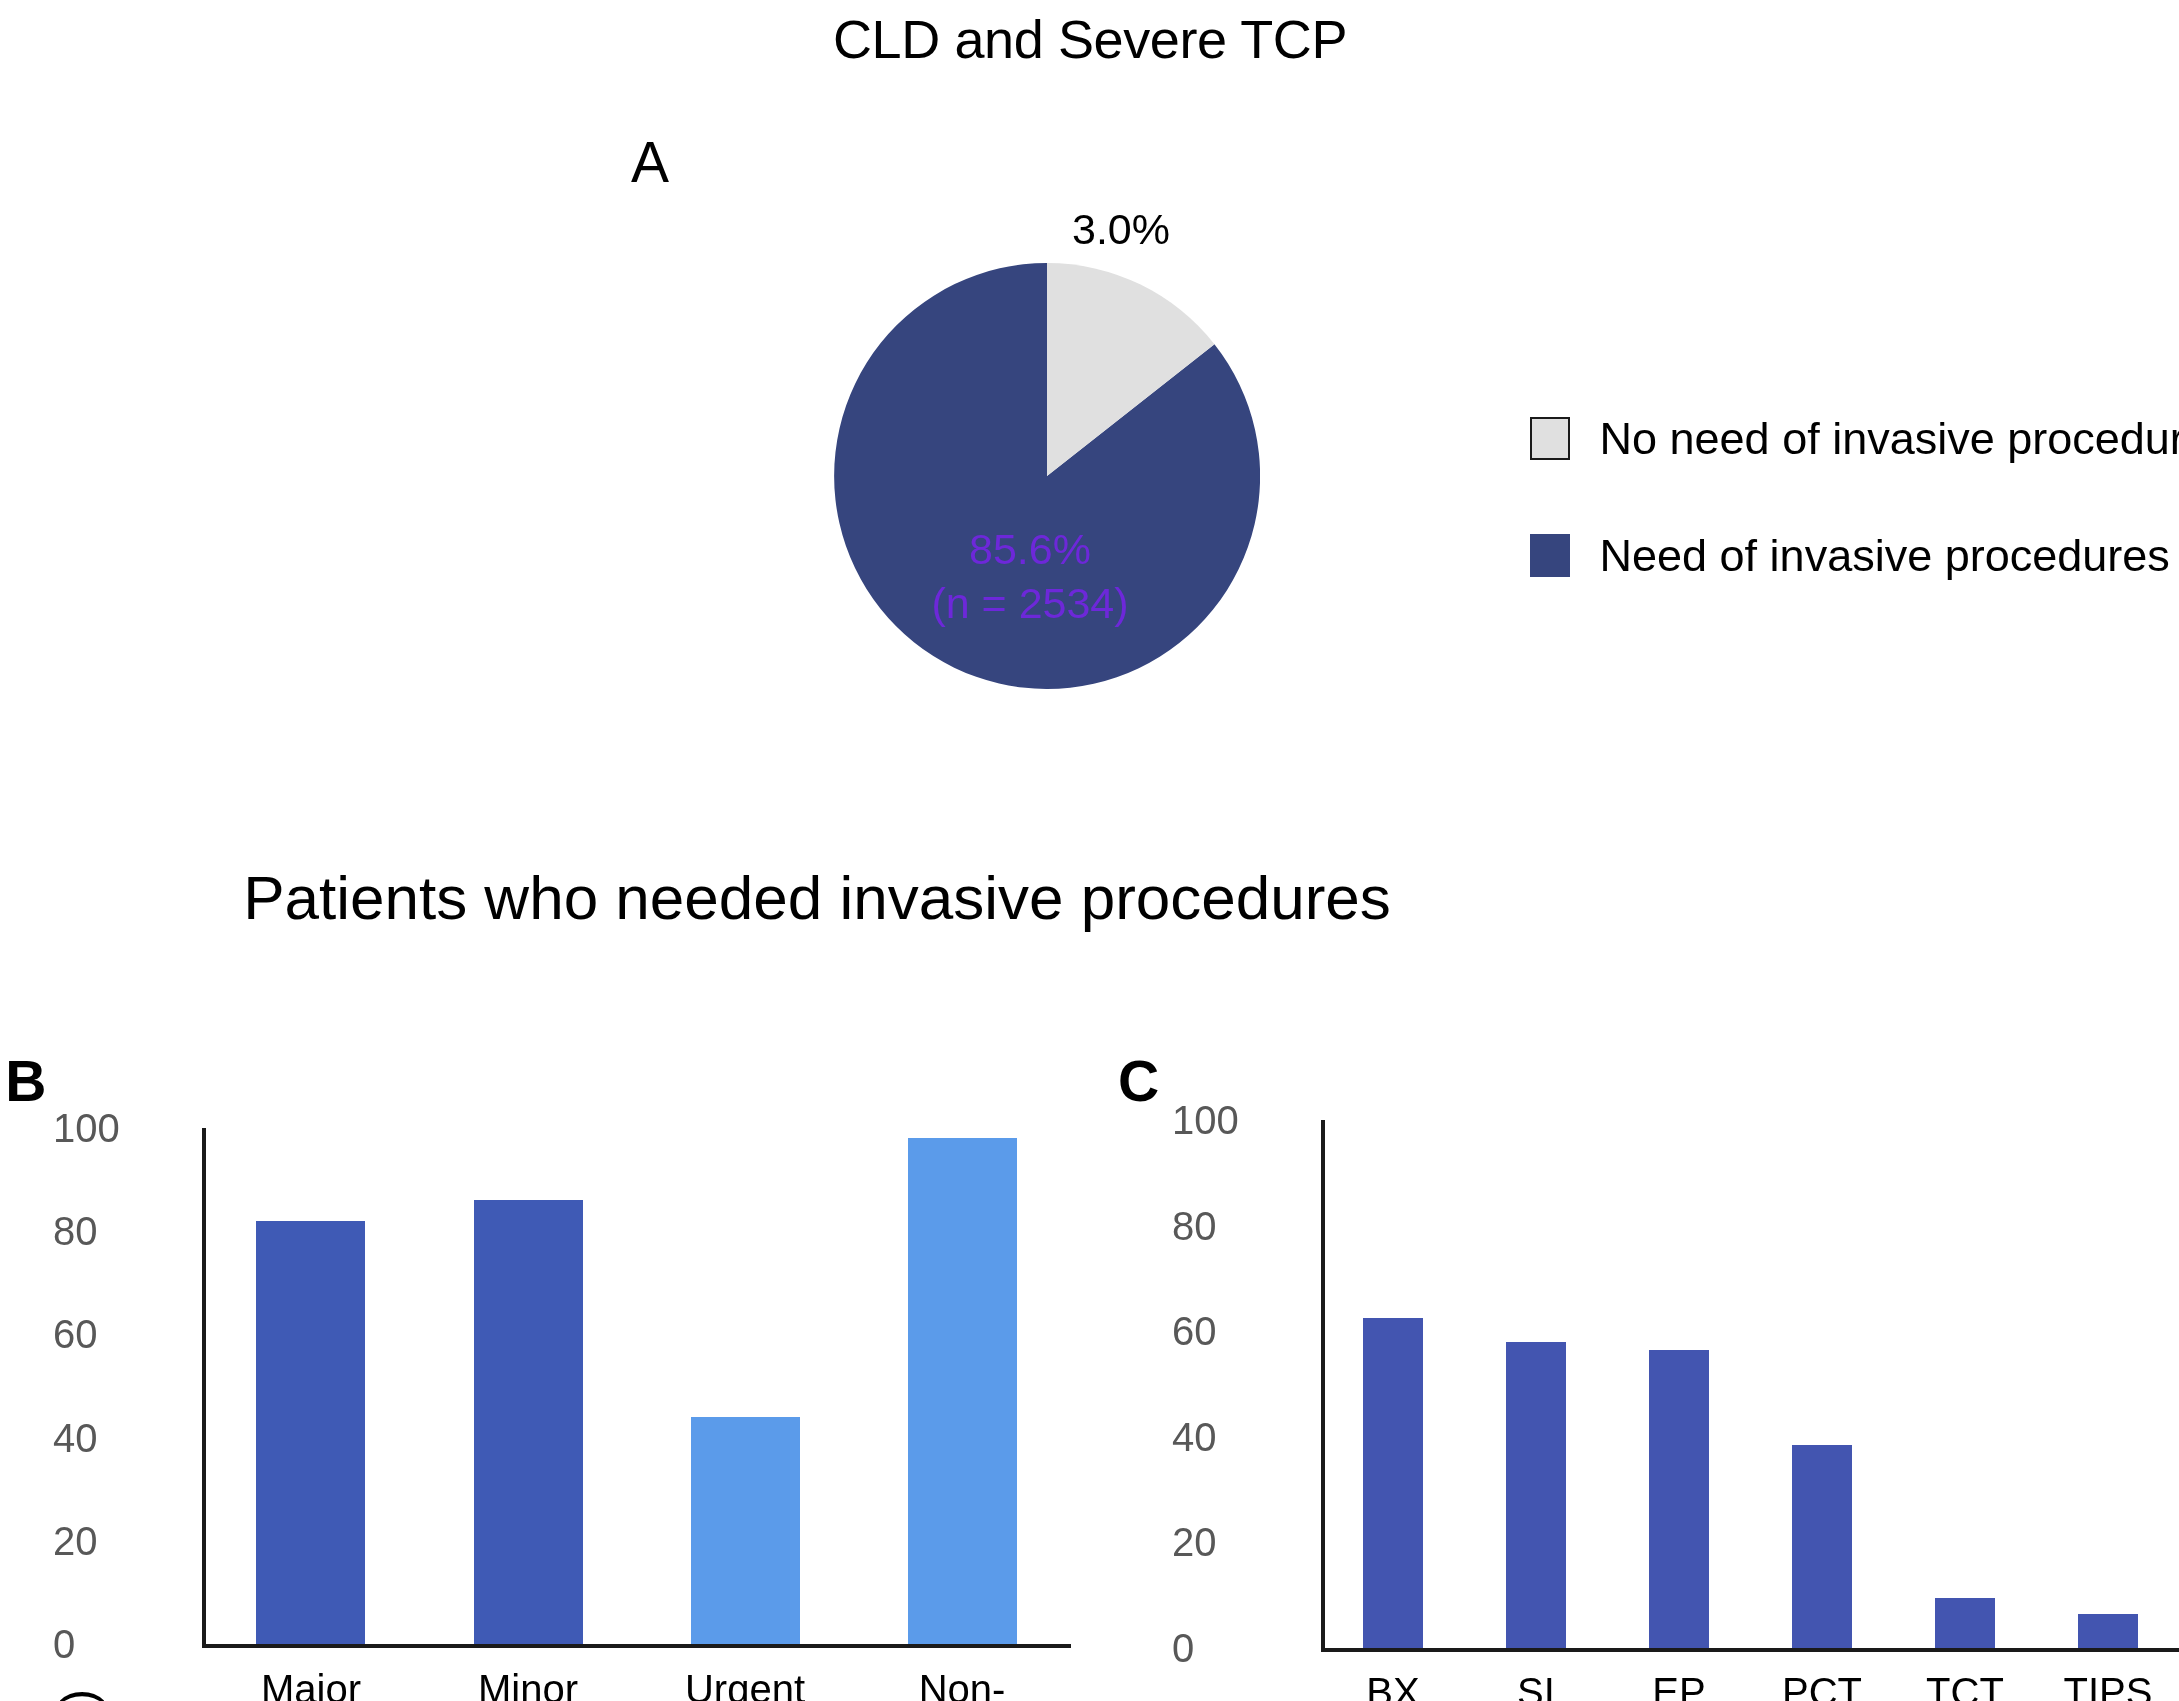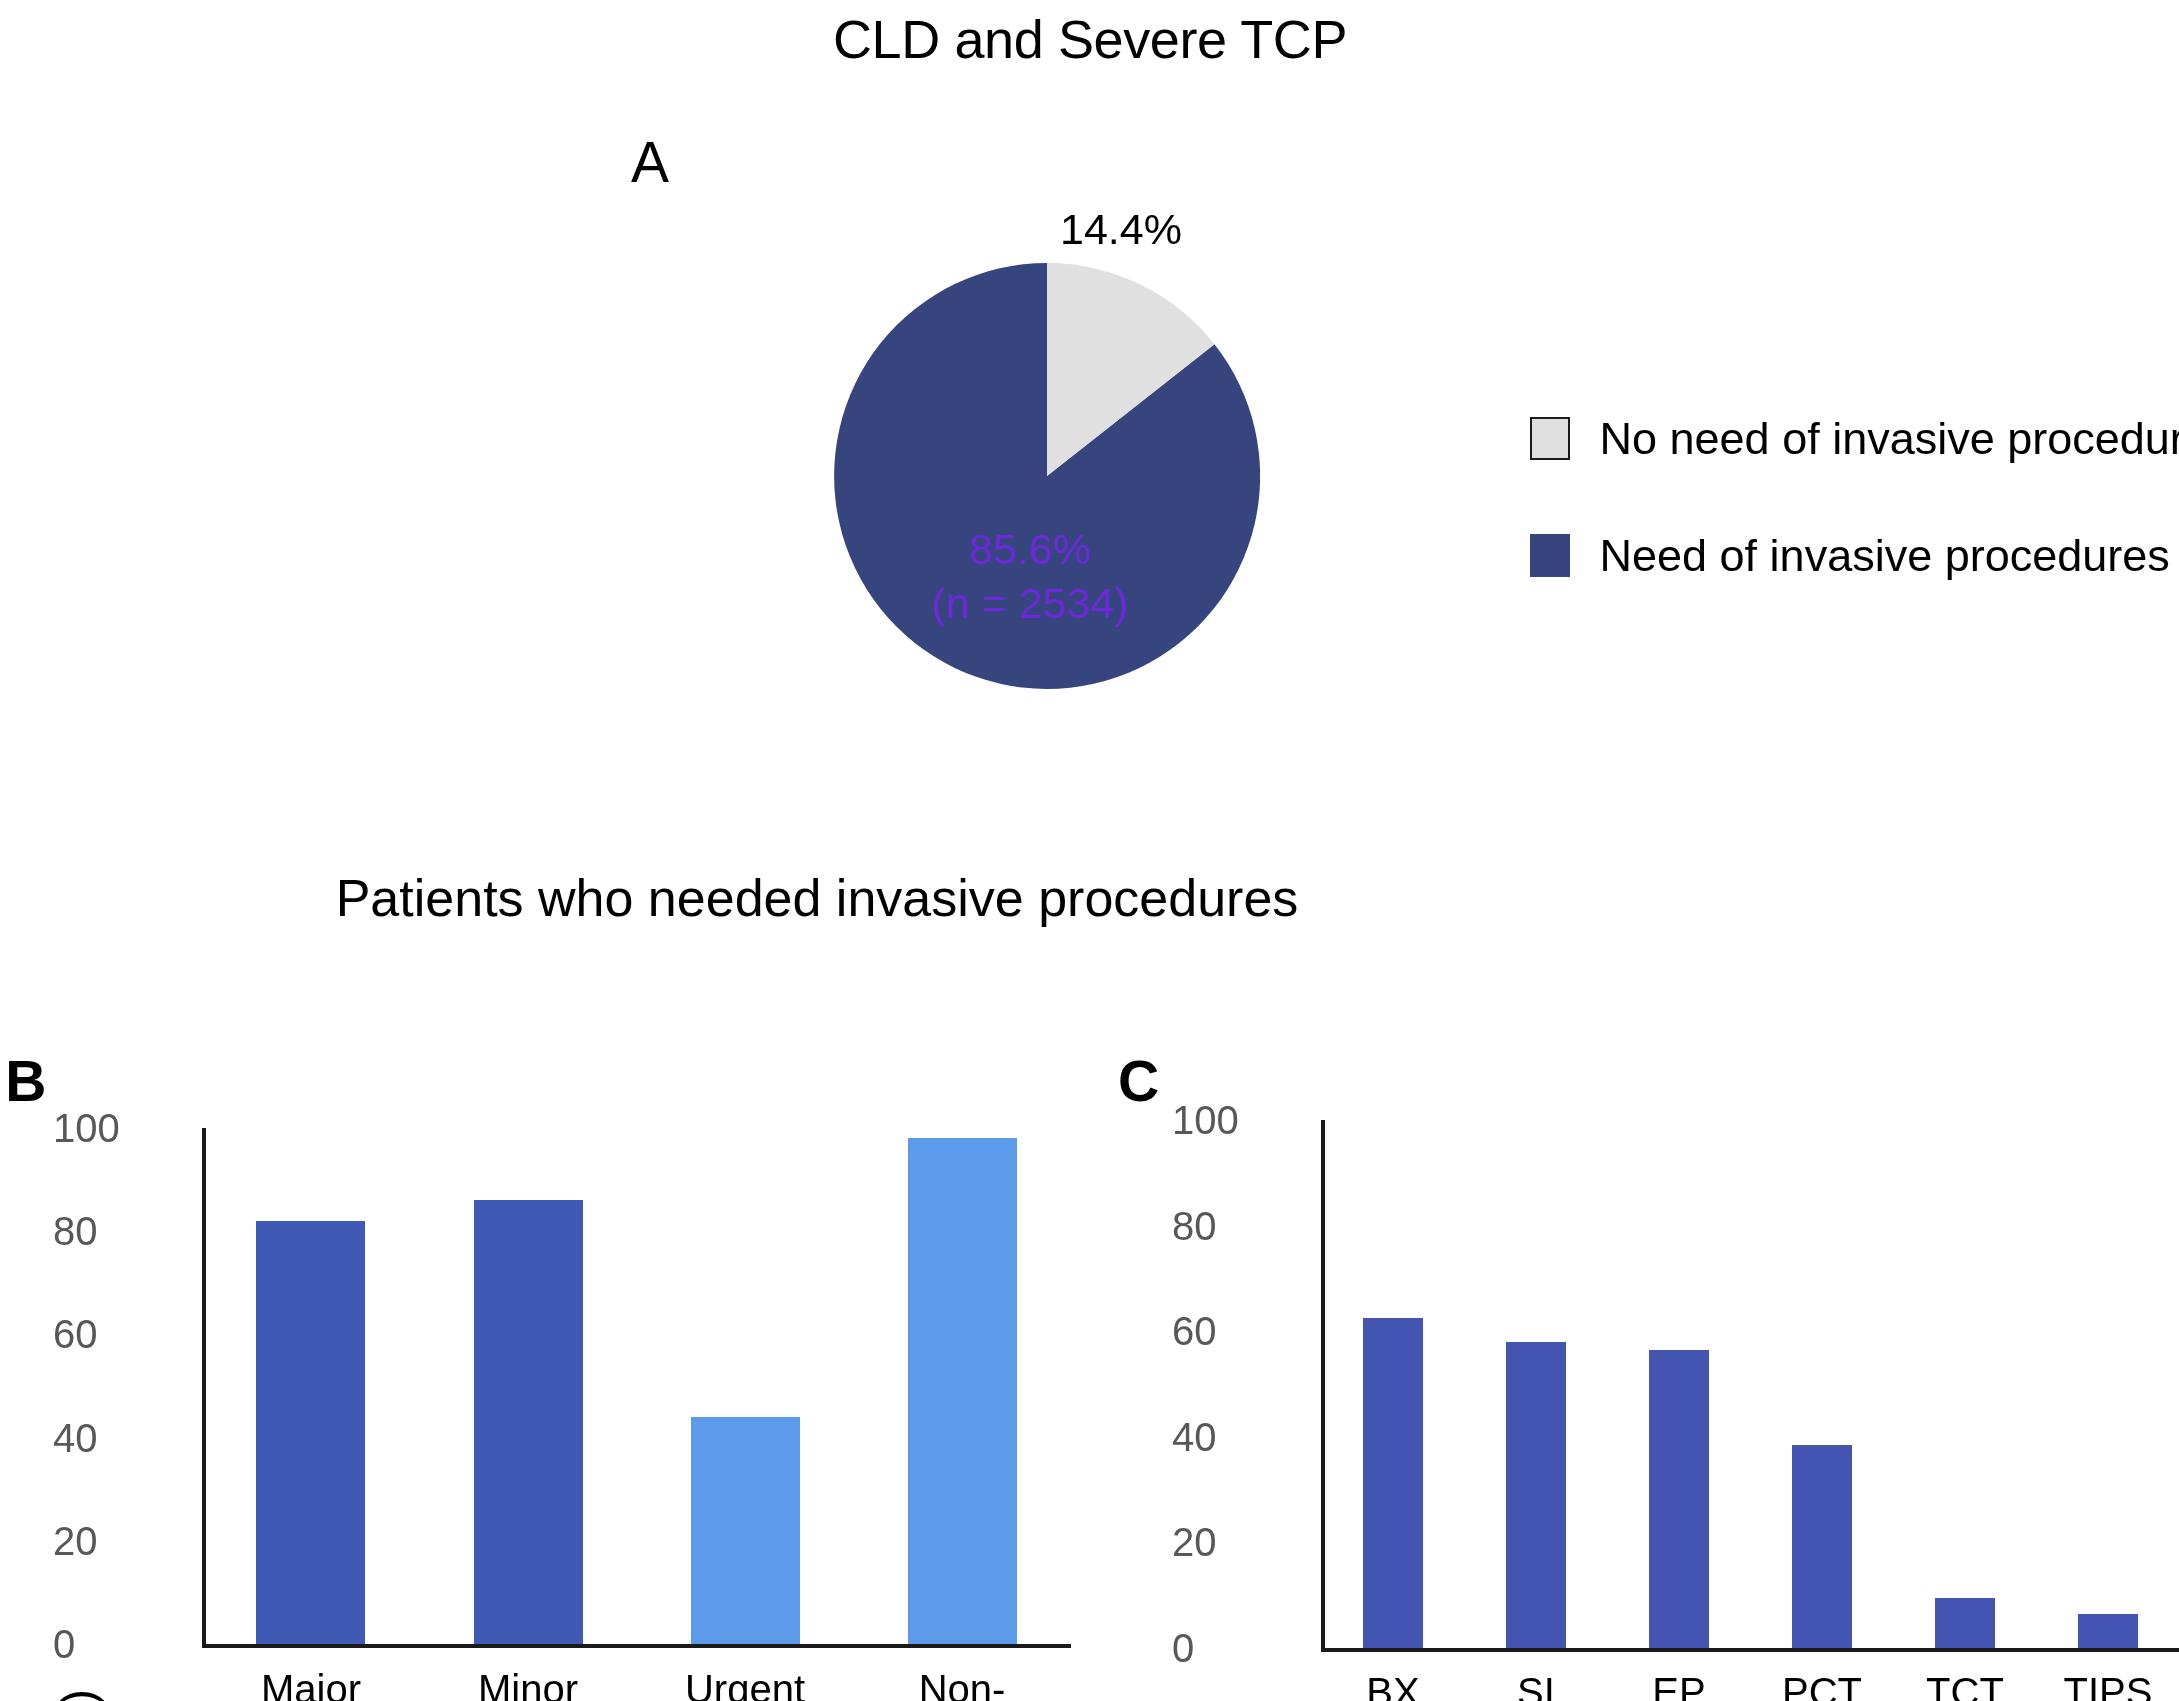--- a/index.html
+++ b/index.html
@@ -10,21 +10,21 @@
 
   
   #title-block { left:0; top:5.2px; width:2180px; text-align:center; }
   #title-block .line { font-size:54px; line-height:68px; letter-spacing:-0.4px; }
 
   #panel-label-a { left:631px; top:129px; font-size:57px; }
   #panel-label-b { left:5.2px;   top:1048px; font-size:57px; font-weight:bold; }
   #panel-label-c { left:1118px; top:1048px; font-size:57px; font-weight:bold; }
 
   #subtitle-block { left:0; top:865px; width:1634px; text-align:center; }
-  #subtitle-block .line { font-size:52px; line-height:66px; }
+  #subtitle-block .line { font-size:62px; line-height:66px; }
 
   
   #pie-wrap { left:834px; top:263px; width:426px; height:426px; }
   #pie-wrap svg { display:block; }
   .pie-label { position:absolute; text-align:center; font-size:43px; line-height:54px; }
   #pie-label-gray  { left:982px; top:202px; width:278px; color:#000; }
   #pie-label-navy  { left:865px;  top:522px; width:330px; color:#6d28d9; }
 
   
   #legend { left:1530px; top:414px; }
@@ -67,21 +67,21 @@
 <div id="pie-wrap" class="abs">
   <svg width="426" height="426" viewBox="0 0 490 490">
 
     <path id="slice-navy" d="M 245 245 L 437.6 93.4 A 245 245 0 1 1 245 0 Z" fill="#36457e"></path>
 
     <path id="slice-gray" d="M 245 245 L 245 0 A 245 245 0 0 1 437.6 93.4 Z" fill="#e0e0e0"></path>
   </svg>
 </div>
 
 <div id="pie-label-gray" class="pie-label">
-  <div>14.4%</div>
+  <div>3.0%</div>
 </div>
 
 <div id="pie-label-navy" class="pie-label">
   <div>85.6%</div>
   <div>(n = 2534)</div>
 </div>
 
 <div id="legend" class="abs">
   <div class="legend-row">
     <span class="legend-swatch gray"></span>

